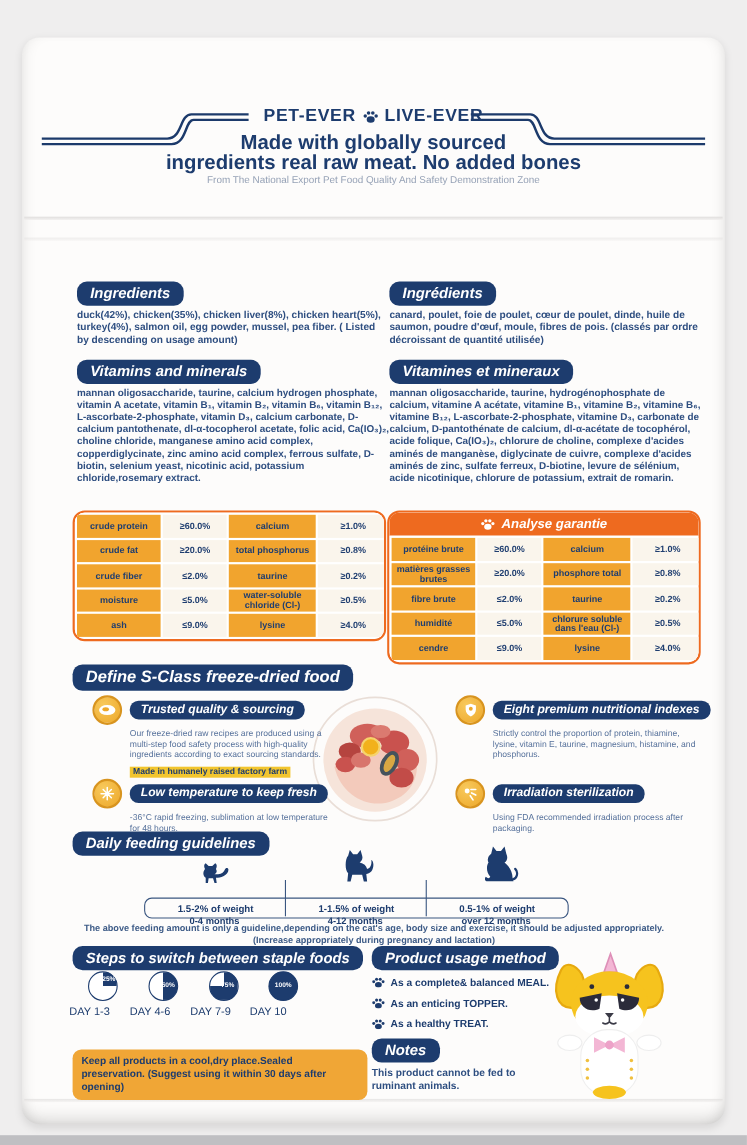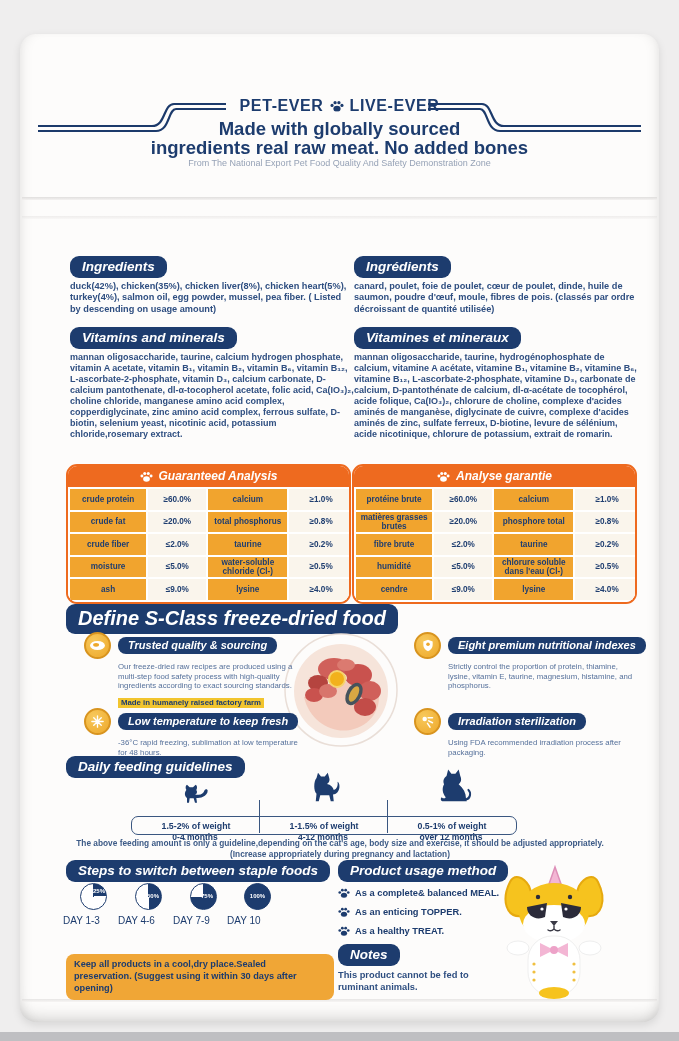--- a/index.html
+++ b/index.html
@@ -12,21 +12,21 @@
   .crease{position:absolute;left:22px;right:22px;height:3px;background:linear-gradient(#d9d7d6,#f2f0ef);opacity:.8;}
   .abs{position:absolute;}
   .ctr{left:0;width:679px;text-align:center;}
   .navy{color:#1d3c6e;}
   .brand-row{display:flex;justify-content:center;align-items:center;gap:6px;font-weight:bold;font-size:16px;letter-spacing:.6px;color:#1d3c6e;}
   .tagline{font-weight:bold;font-size:18.5px;color:#1d3c6e;}
   .source{font-size:9px;color:#96a2b6;}
   .deco{stroke:#1c3a6b;stroke-width:2.2;fill:none;}
   .pill{position:absolute;background:#1d3c6e;color:#fff;font-weight:bold;font-style:italic;
         border-radius:9px;padding:3px 12px 4px;font-size:13.5px;white-space:nowrap;box-shadow:0 1px 0 rgba(255,255,255,.6);}
-  .pill-lg{font-size:20px;}
+  .pill-lg{font-size:15px;}
   .body-txt{position:absolute;color:#2e4e80;font-weight:bold;font-size:9.2px;line-height:1.24;}
   .vit-txt{font-size:9px;line-height:1.22;}
   
   .gtable{position:absolute;width:281px;border:2px solid #ee6a1f;border-radius:11px;overflow:hidden;background:#fff;}
   .gt-head{background:#ee6a1f;color:#fff;font-weight:bold;font-style:italic;font-size:12px;
            display:flex;justify-content:center;align-items:center;gap:6px;padding:3px 0 4px;}
   .gt-grid{display:grid;grid-template-columns:27.5% 21% 28.5% 23%;gap:2px;background:#fff;padding:2px;}
   .gt-cell{display:flex;align-items:center;justify-content:center;text-align:center;
            font-size:8.2px;font-weight:bold;color:#1f3e70;min-height:18.5px;padding:1px 2px;line-height:1.1;}
   .gt-label{background:#f1a42e;}
@@ -118,26 +118,20 @@
   <div class="body-txt" style="left:70px;top:281px;width:283px">duck(42%), chicken(35%), chicken liver(8%), chicken heart(5%), turkey(4%), salmon oil, egg powder, mussel, pea fiber. ( Listed by descending on usage amount)</div>
   <div class="pill" style="left:354px;top:256px">Ingrédients</div>
   <div class="body-txt" style="left:354px;top:281px;width:283px">canard, poulet, foie de poulet, cœur de poulet, dinde, huile de saumon, poudre d'œuf, moule, fibres de pois. (classés par ordre décroissant de quantité utilisée)</div>
 
   <div class="pill" style="left:70px;top:327px">Vitamins and minerals</div>
   <div class="body-txt vit-txt" style="left:70px;top:352px;width:285px">mannan oligosaccharide, taurine, calcium hydrogen phosphate, vitamin A acetate, vitamin B₁, vitamin B₂, vitamin B₆, vitamin B₁₂, L-ascorbate-2-phosphate, vitamin D₃, calcium carbonate, D-calcium pantothenate, dl-α-tocopherol acetate, folic acid, Ca(IO₃)₂, choline chloride, manganese amino acid complex, copperdiglycinate, zinc amino acid complex, ferrous sulfate, D-biotin, selenium yeast, nicotinic acid, potassium chloride,rosemary extract.</div>
   <div class="pill" style="left:354px;top:327px">Vitamines et mineraux</div>
   <div class="body-txt vit-txt" style="left:354px;top:352px;width:285px">mannan oligosaccharide, taurine, hydrogénophosphate de calcium, vitamine A acétate, vitamine B₁, vitamine B₂, vitamine B₆, vitamine B₁₂, L-ascorbate-2-phosphate, vitamine D₃, carbonate de calcium, D-pantothénate de calcium, dl-α-acétate de tocophérol, acide folique, Ca(IO₃)₂, chlorure de choline, complexe d'acides aminés de manganèse, diglycinate de cuivre, complexe d'acides aminés de zinc, sulfate ferreux, D-biotine, levure de sélénium, acide nicotinique, chlorure de potassium, extrait de romarin.</div>
 
   <div class="gtable" style="left:66px;top:464px">
-    <div class="gt-head">
-      <svg width="13" height="11" viewBox="0 0 24 20" style="color:#fff">
-          <use href="#sym-paw"></use>
-        </svg>
-      <span>Guaranteed Analysis</span>
-    </div>
     <div class="gt-grid">
       <div class="gt-cell gt-label">crude protein</div>
       <div class="gt-cell gt-value">≥60.0%</div>
       <div class="gt-cell gt-label">calcium</div>
       <div class="gt-cell gt-value">≥1.0%</div>
       <div class="gt-cell gt-label">crude fat</div>
       <div class="gt-cell gt-value">≥20.0%</div>
       <div class="gt-cell gt-label">total phosphorus</div>
       <div class="gt-cell gt-value">≥0.8%</div>
       <div class="gt-cell gt-label">crude fiber</div>

